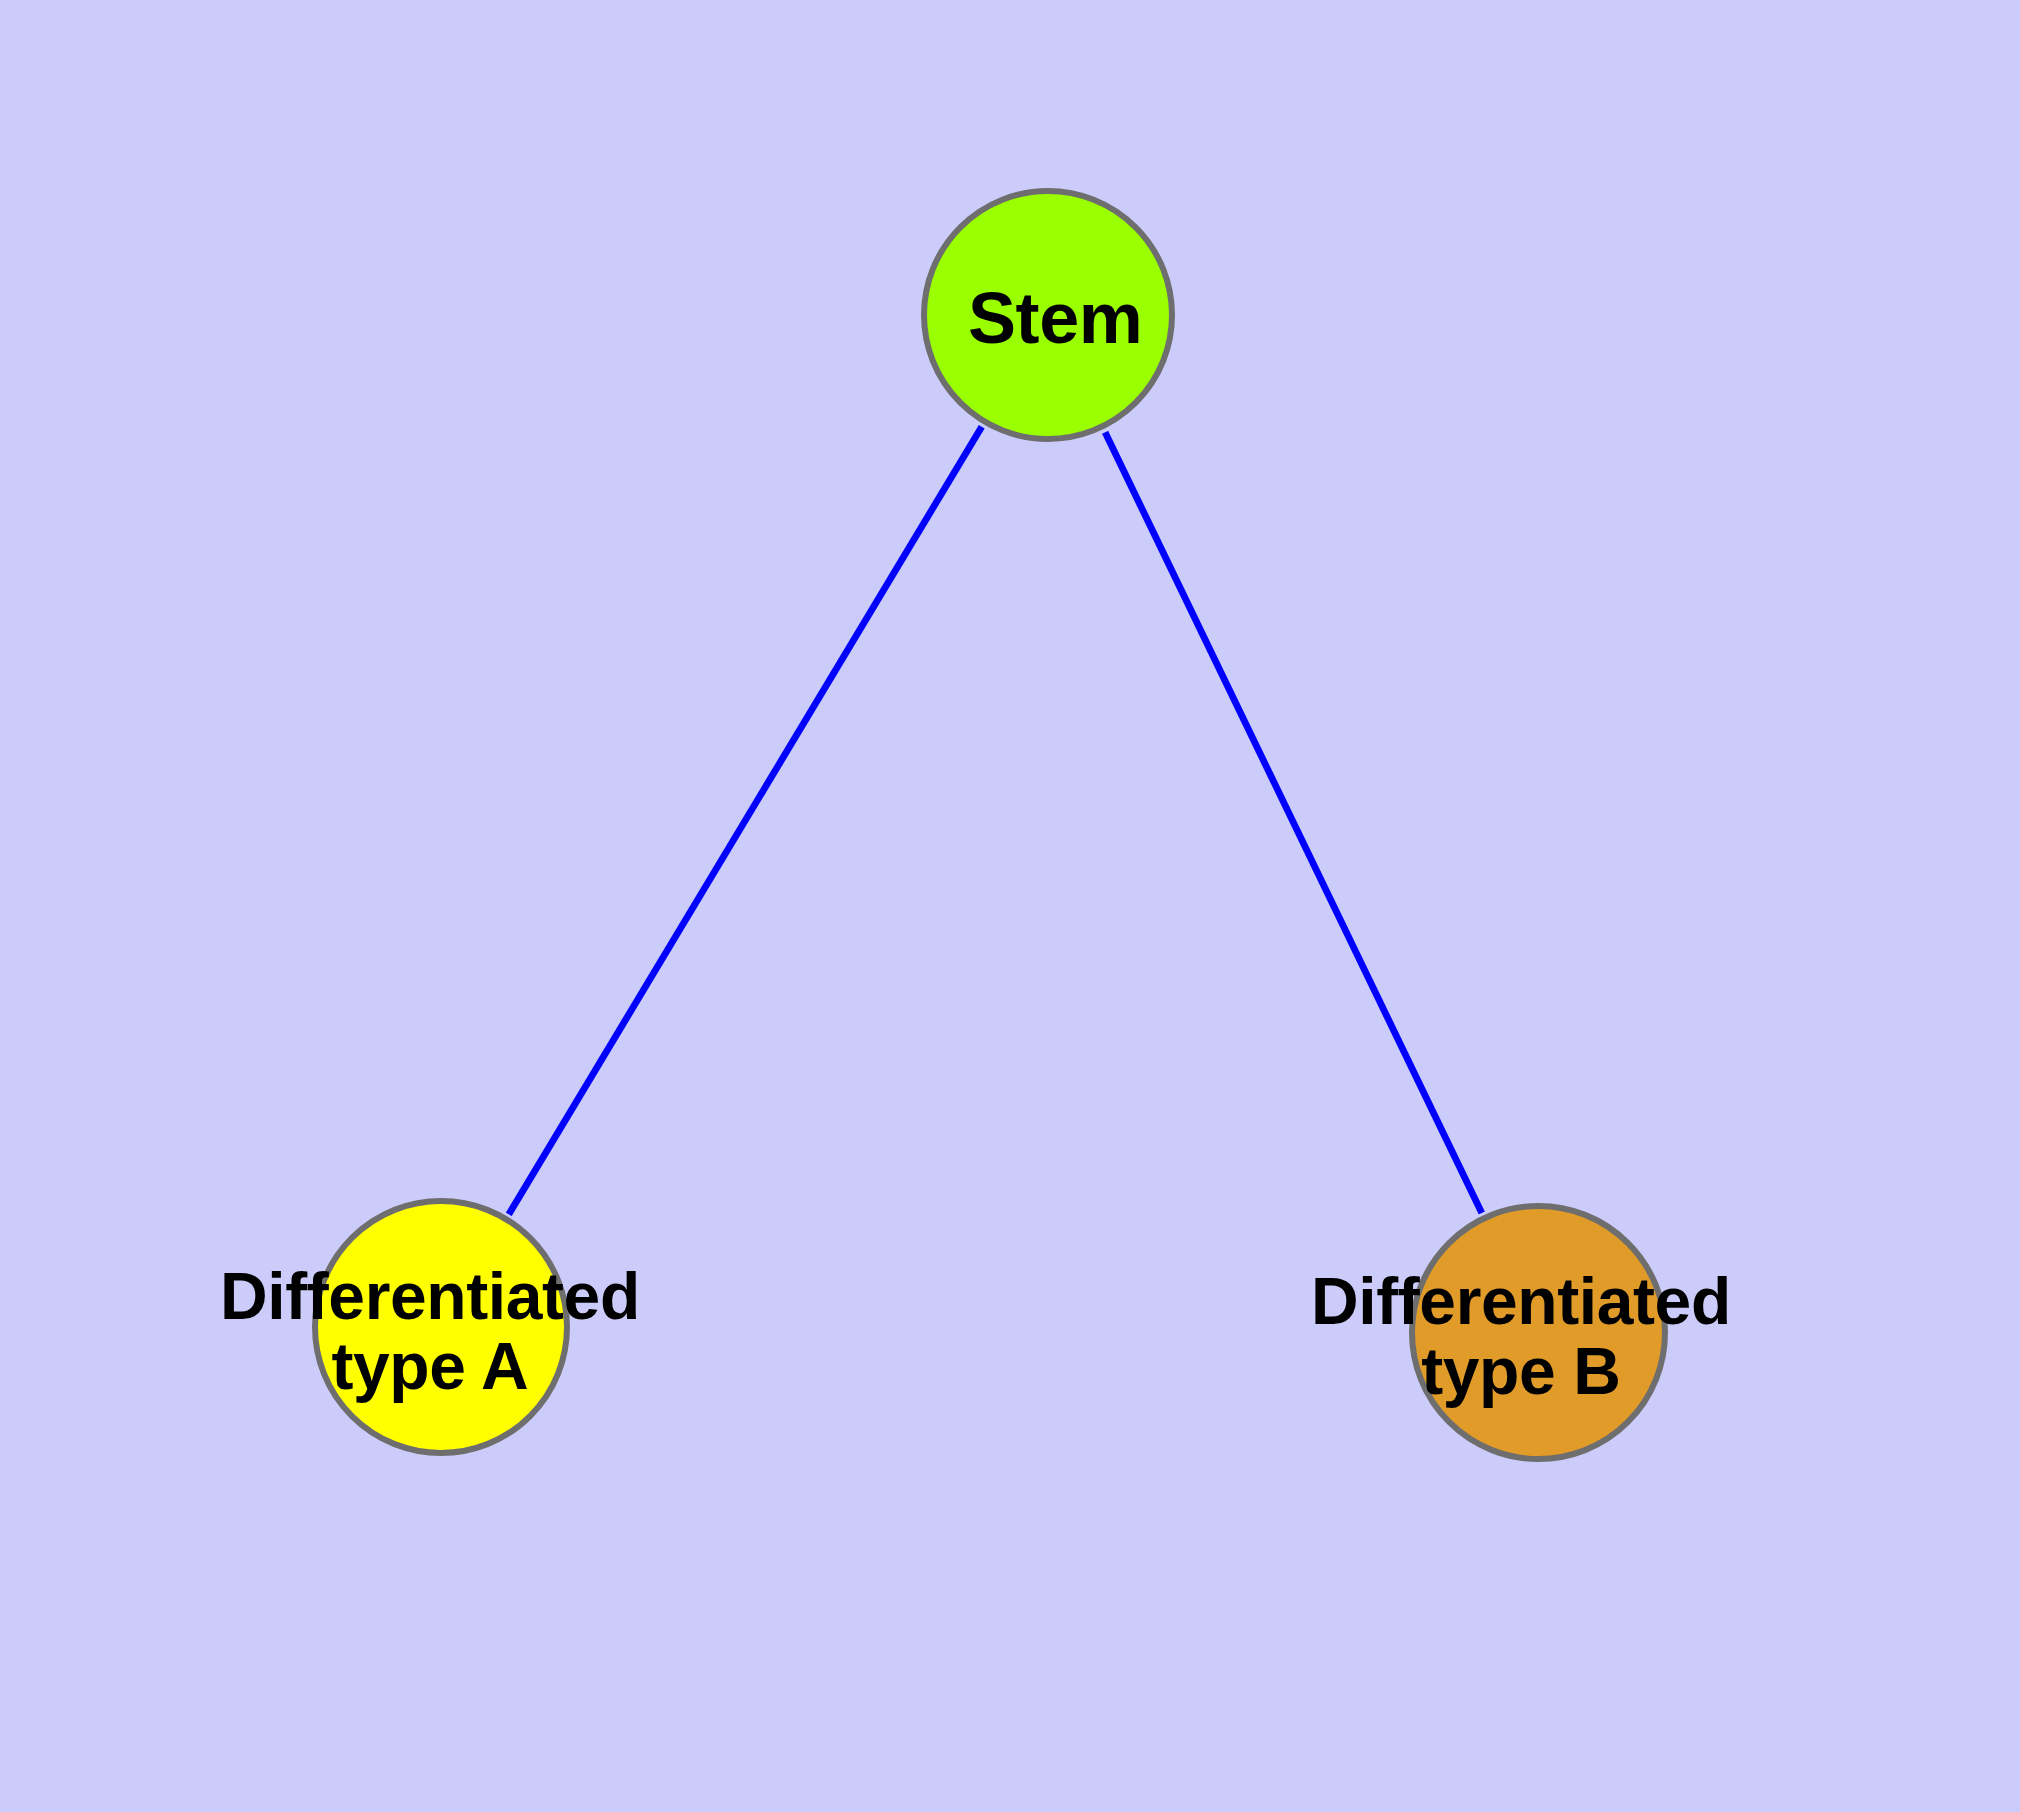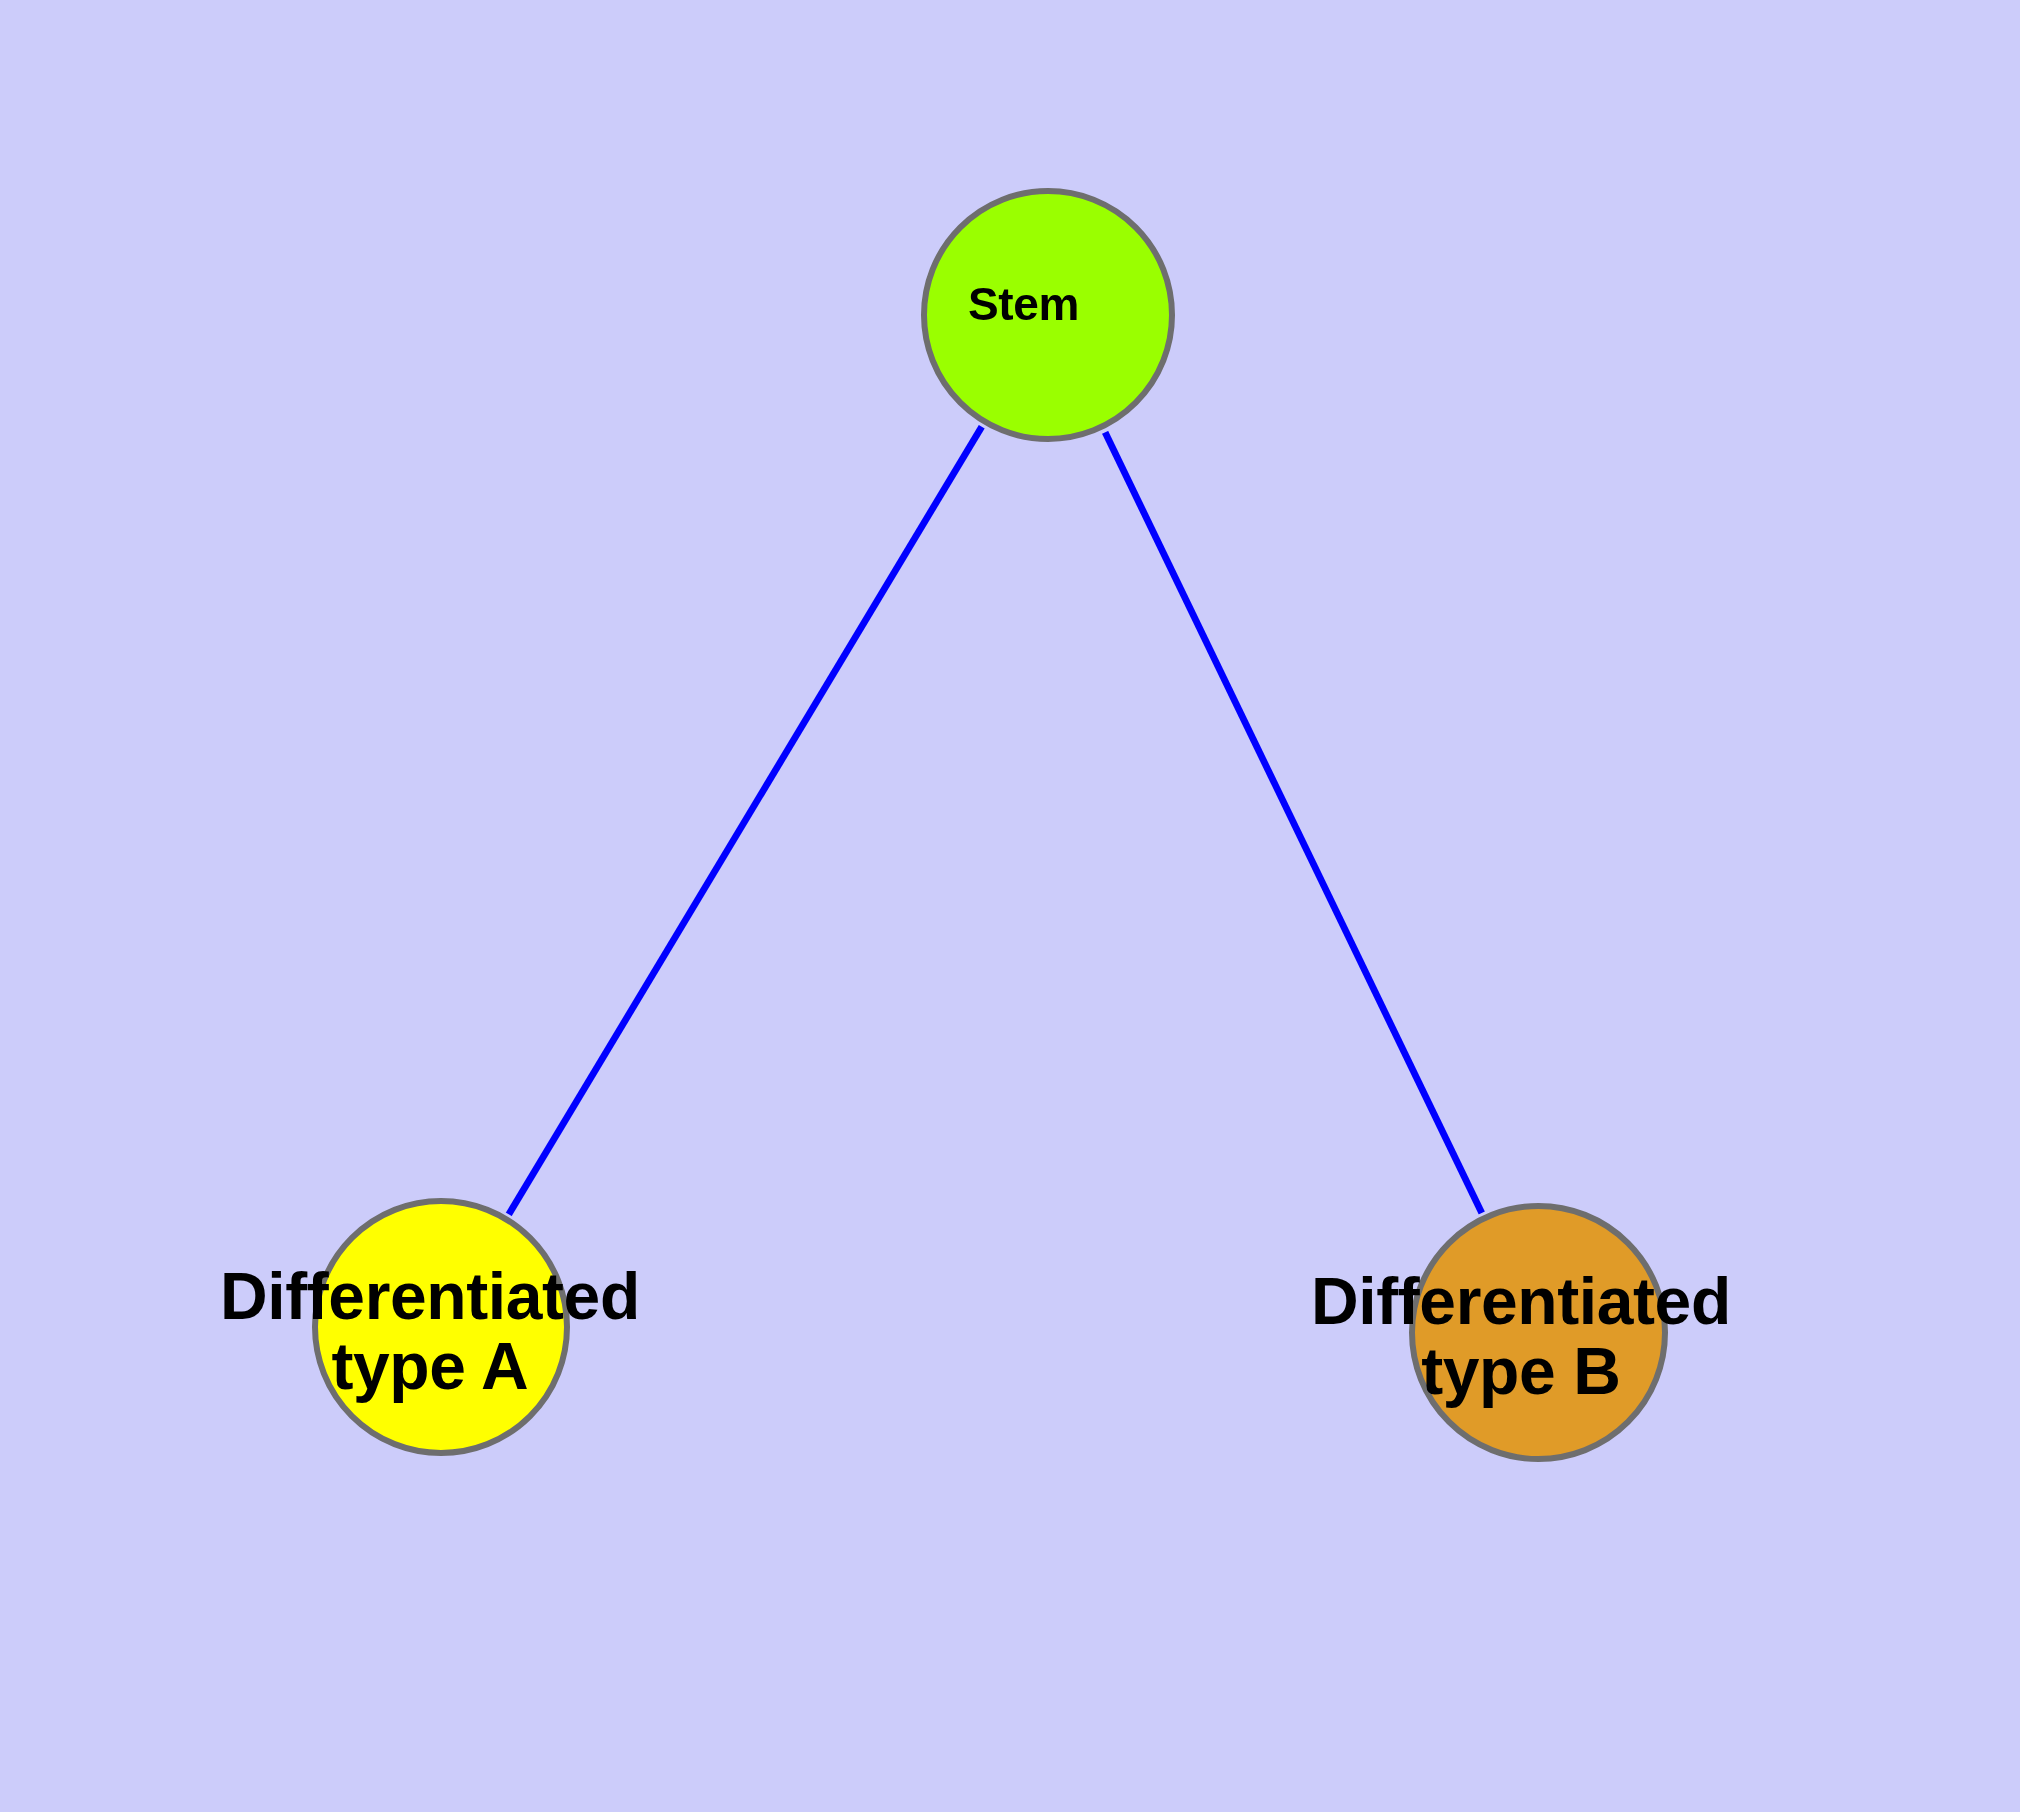--- a/index.html
+++ b/index.html
@@ -63,21 +63,21 @@
     </defs>
     <g id="edge-group" clip-path="url(#outside-nodes)">
         <line x1="1237" y1="372" x2="520" y2="1566" stroke="#0000ff" stroke-width="8" stroke-linecap="butt"></line>
         <line x1="1237" y1="372" x2="1816" y2="1572" stroke="#0000ff" stroke-width="8" stroke-linecap="butt"></line>
       </g>
   </svg>
 
   <div id="node-layer">
 
     <div class="graph-node" id="node-stem" style="left: 921px; top: 188px; width: 254px; height: 254px; background: rgb(154, 255, 0); border: 6px solid rgb(110, 110, 110);"></div>
-    <div class="node-label" id="label-stem" style="font-size: 46px; left: 968px; top: 280px; width: auto; text-align: center; white-space: pre; display: inline-block;">Stem</div>
+    <div class="node-label" id="label-stem" style="font-size: 72px; left: 968px; top: 280px; width: auto; text-align: center; white-space: pre; display: inline-block;">Stem</div>
 
     <div class="graph-node" id="node-diff_a" style="left: 312px; top: 1198px; width: 258px; height: 258px; background: rgb(255, 255, 0); border: 6px solid rgb(110, 110, 110);"></div>
     <div class="node-label" id="label-diff_a" style="font-size: 66px; left: 220px; top: 1262px; width: auto; text-align: center; white-space: pre; display: inline-block;">Differentiated
 type A</div>
 
     <div class="graph-node" id="node-diff_b" style="left: 1409px; top: 1203px; width: 259px; height: 259px; background: rgb(224, 155, 40); border: 6px solid rgb(110, 110, 110);"></div>
     <div class="node-label" id="label-diff_b" style="font-size: 66px; left: 1311px; top: 1267px; width: auto; text-align: center; white-space: pre; display: inline-block;">Differentiated
 type B</div>
 
   </div>

